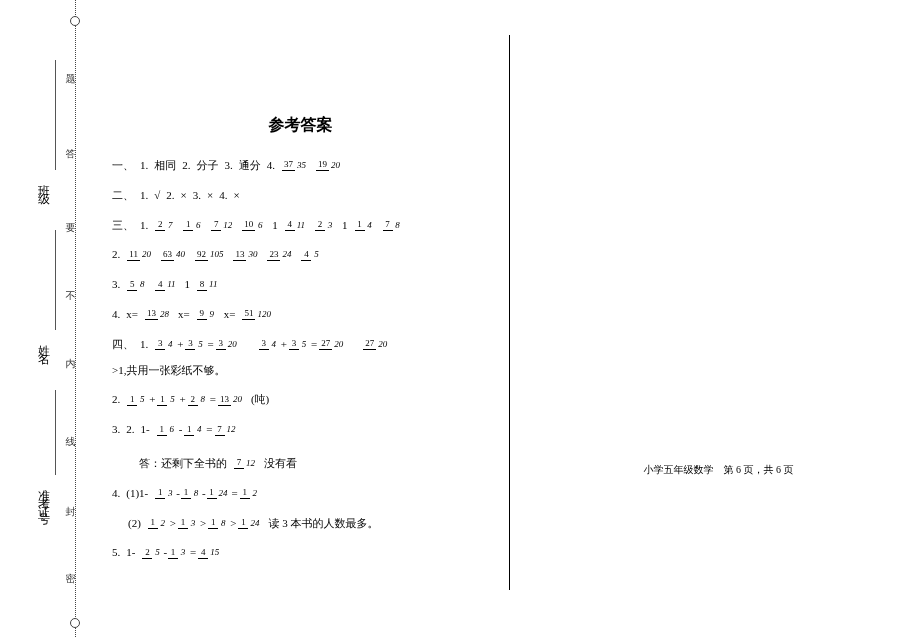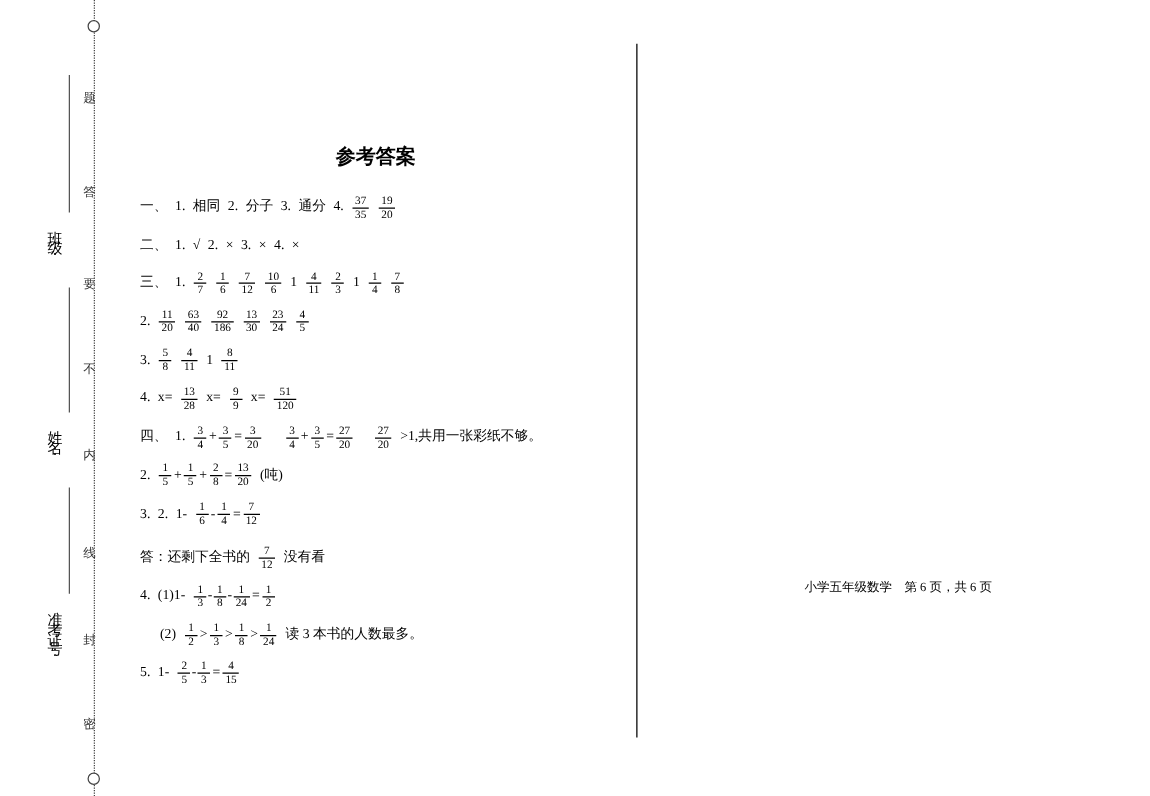--- a/index.html
+++ b/index.html
@@ -90,28 +90,29 @@
     .line {
       margin-bottom: 10px;
       line-height: 1.8;
       display: flex;
       flex-wrap: wrap;
       align-items: center;
       gap: 6px;
     }
     .frac {
       display: inline-flex;
-      flex-direction: column;
+      flex-direction: row;
+      align-items: center;
       vertical-align: middle;
       font-size: 9px;
       line-height: 1.1;
       margin: 0 1px;
     }
     .frac .num { border-bottom: 1px solid #000; padding: 0 2px; min-width: 10px; text-align: center; }
-    .frac .den { padding: 0 2px; min-width: 10px; text-align: center; }
+    .frac .den { padding: 0 2px; min-width: 10px; text-align: center; font-style: italic; }
     .footer {
       position: absolute;
       bottom: 12px;
       font-size: 10px;
       left: 0;
       right: 0;
       text-align: center;
     }
     .indent { margin-left: 16px; }
   </style>
@@ -221,21 +222,21 @@
       <span class="frac">
           <span class="num">11</span>
           <span class="den">20</span>
         </span>
       <span class="frac">
           <span class="num">63</span>
           <span class="den">40</span>
         </span>
       <span class="frac">
           <span class="num">92</span>
-          <span class="den">186</span>
+          <span class="den">105</span>
         </span>
       <span class="frac">
           <span class="num">13</span>
           <span class="den">30</span>
         </span>
       <span class="frac">
           <span class="num">23</span>
           <span class="den">24</span>
         </span>
       <span class="frac">
@@ -357,21 +358,21 @@
           <span class="num">1</span>
           <span class="den">4</span>
         </span>
       <span style="margin:0 -5px;">=</span>
       <span class="frac">
           <span class="num">7</span>
           <span class="den">12</span>
         </span>
     </div>
 
-    <div class="line" style="margin-top:14px;">
+    <div class="line" style="margin-top:14px;margin-left:27px;">
       <span>答：还剩下全书的</span>
       <span class="frac">
           <span class="num">7</span>
           <span class="den">12</span>
         </span>
       <span>没有看</span>
     </div>
 
     <div class="line" style="margin-top:10px;">
       <span>4.</span>

